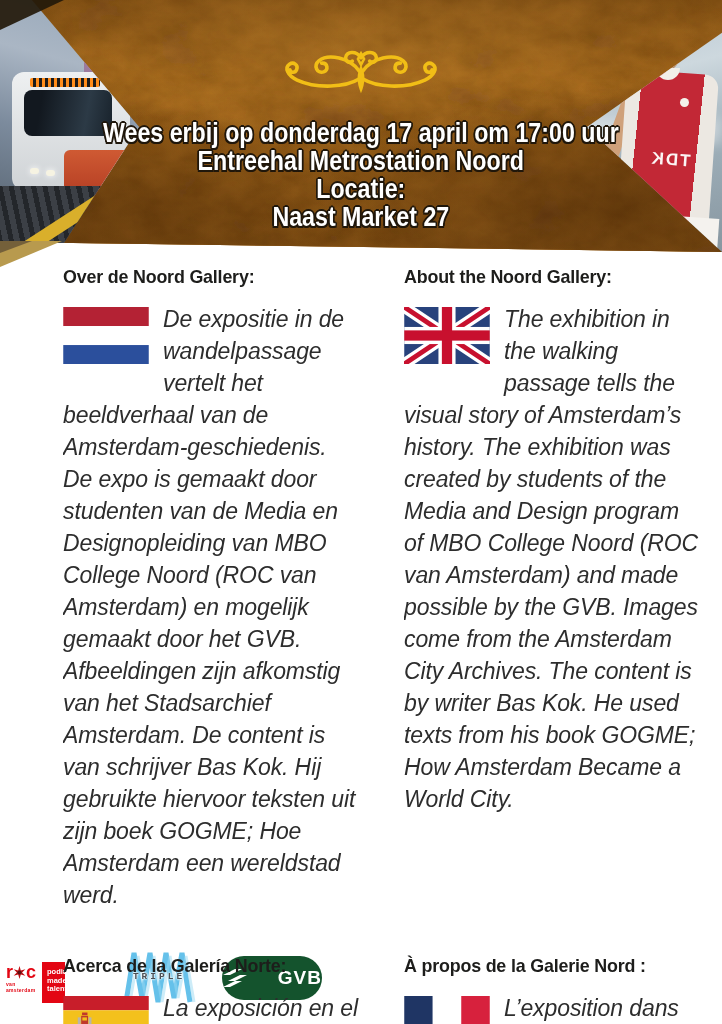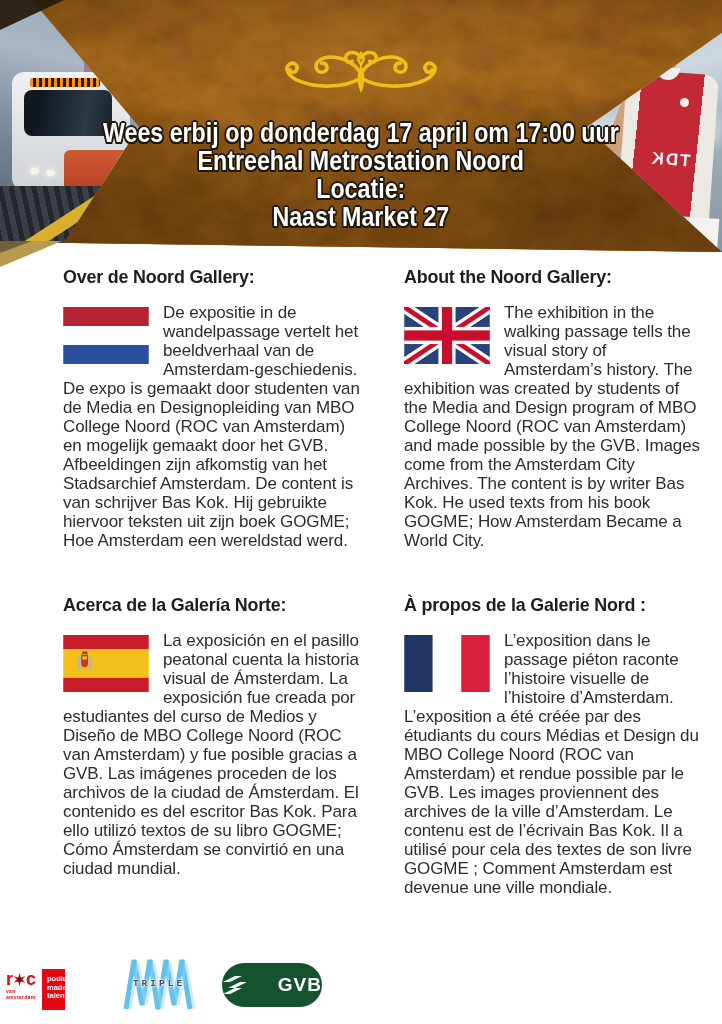--- a/index.html
+++ b/index.html
@@ -92,24 +92,24 @@
   
   .content{
     position:relative; z-index:1;
     margin:14px 0 0 63px; width:614px;
     display:grid; grid-template-columns:297px 297px; column-gap:20px; row-gap:28px;gap:44px;
   }
   .sec{ overflow:hidden; }
   .sec-h{font-size:19px;font-weight:bold;color:#1d1d1b;margin:0 0 15px;line-height:22px;}
   .sec-h .condL{display:inline-block;transform:scaleX(.94);transform-origin:left;letter-spacing:-0.2px;}
   .flag{width:86px;height:57px;float:left;margin:4px 14px 6px 0;display:block;}
-  .sec-p{font-size:17px;line-height:19px;color:#2d2d2d;letter-spacing:-0.1px;}
-
-  
-  .logos{position:absolute;left:0;bottom:9px;width:722px;height:72px;}
+  .sec-p{font-style:italic;font-size:23px;line-height:32px;color:#2d2d2d;letter-spacing:-0.1px;}
+
+  
+  .logos{position:absolute;left:0;bottom:16px;width:722px;height:72px;}
   .roc{position:absolute;left:6px;top:28px;width:36px;}
   .roc-word{font-size:18px;font-weight:bold;color:#e30613;line-height:16px;letter-spacing:0;}
   .roc-star{width:13px;height:13px;vertical-align:-1px;}
   .roc-sub{font-size:5px;font-weight:bold;color:#e30613;margin-top:1px;letter-spacing:.3px;}
   .podium{position:absolute;left:42px;top:26px;width:23px;height:41px;background:#e30613;
     color:#fff;font-size:7.5px;font-weight:bold;line-height:8.5px;padding:6px 0 0 5px;}
   .podium span{display:block;}
   .triple{position:absolute;left:120px;top:12px;width:78px;height:58px;}
   .triple-m{position:absolute;inset:0;}
   .triple-label{position:absolute;left:0;right:0;top:23px;text-align:center;font-size:9.5px;

